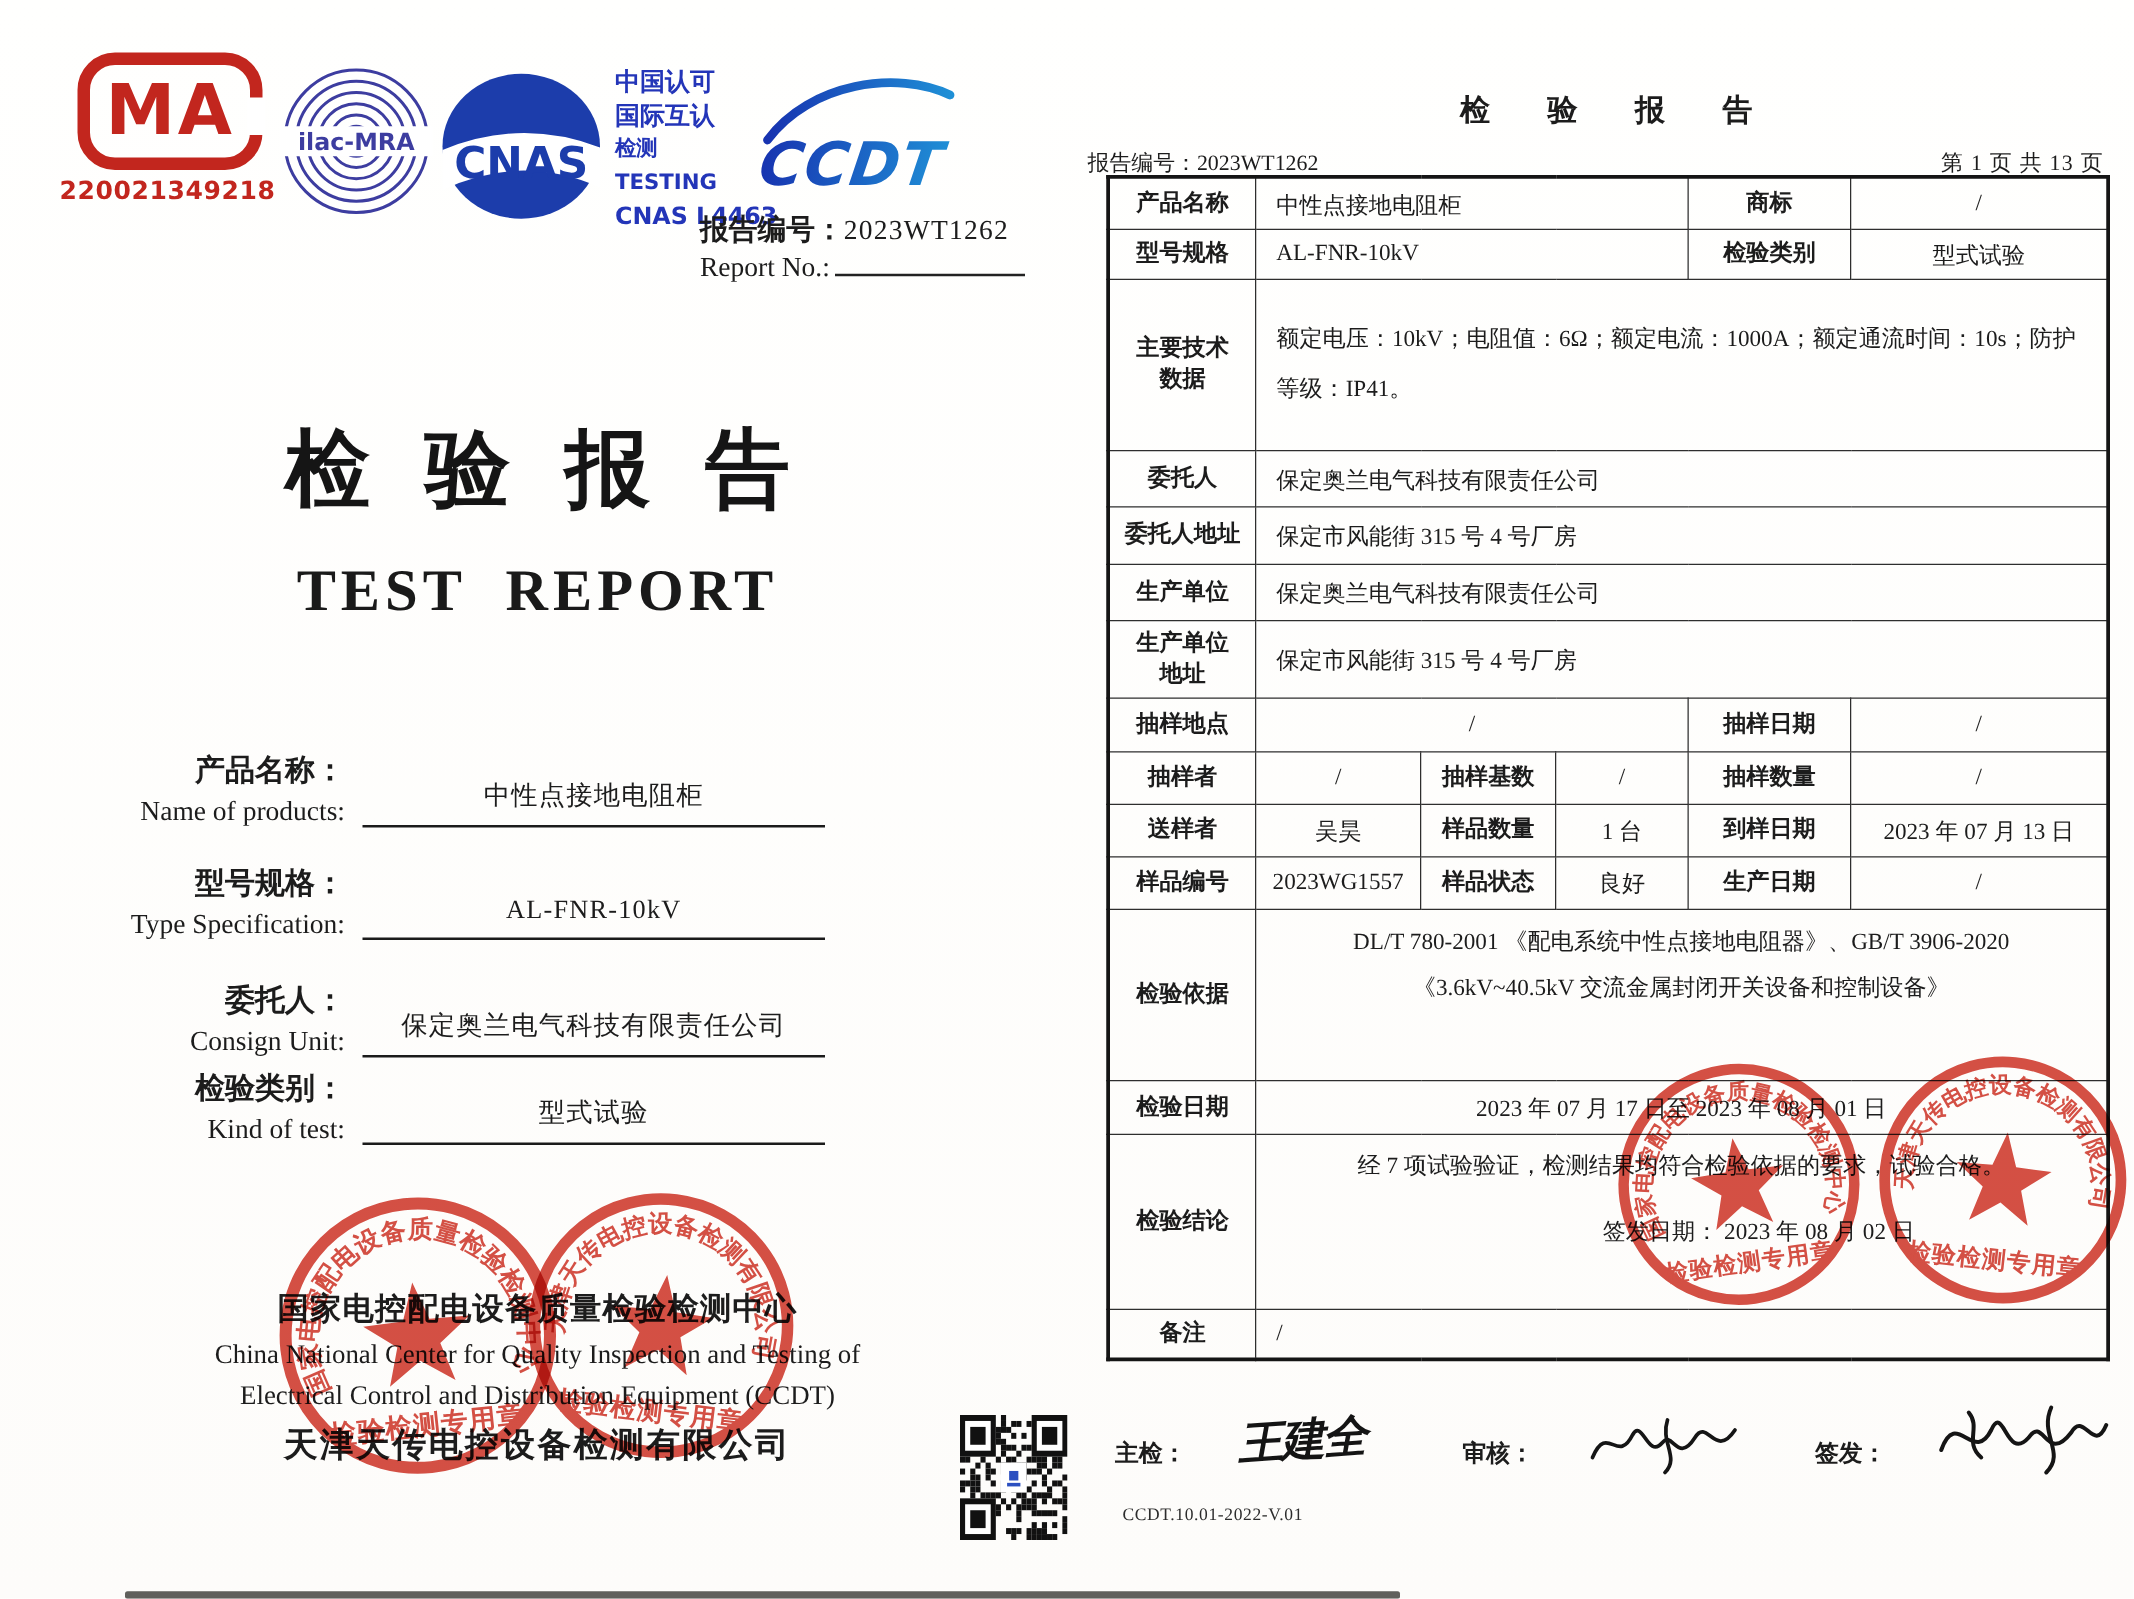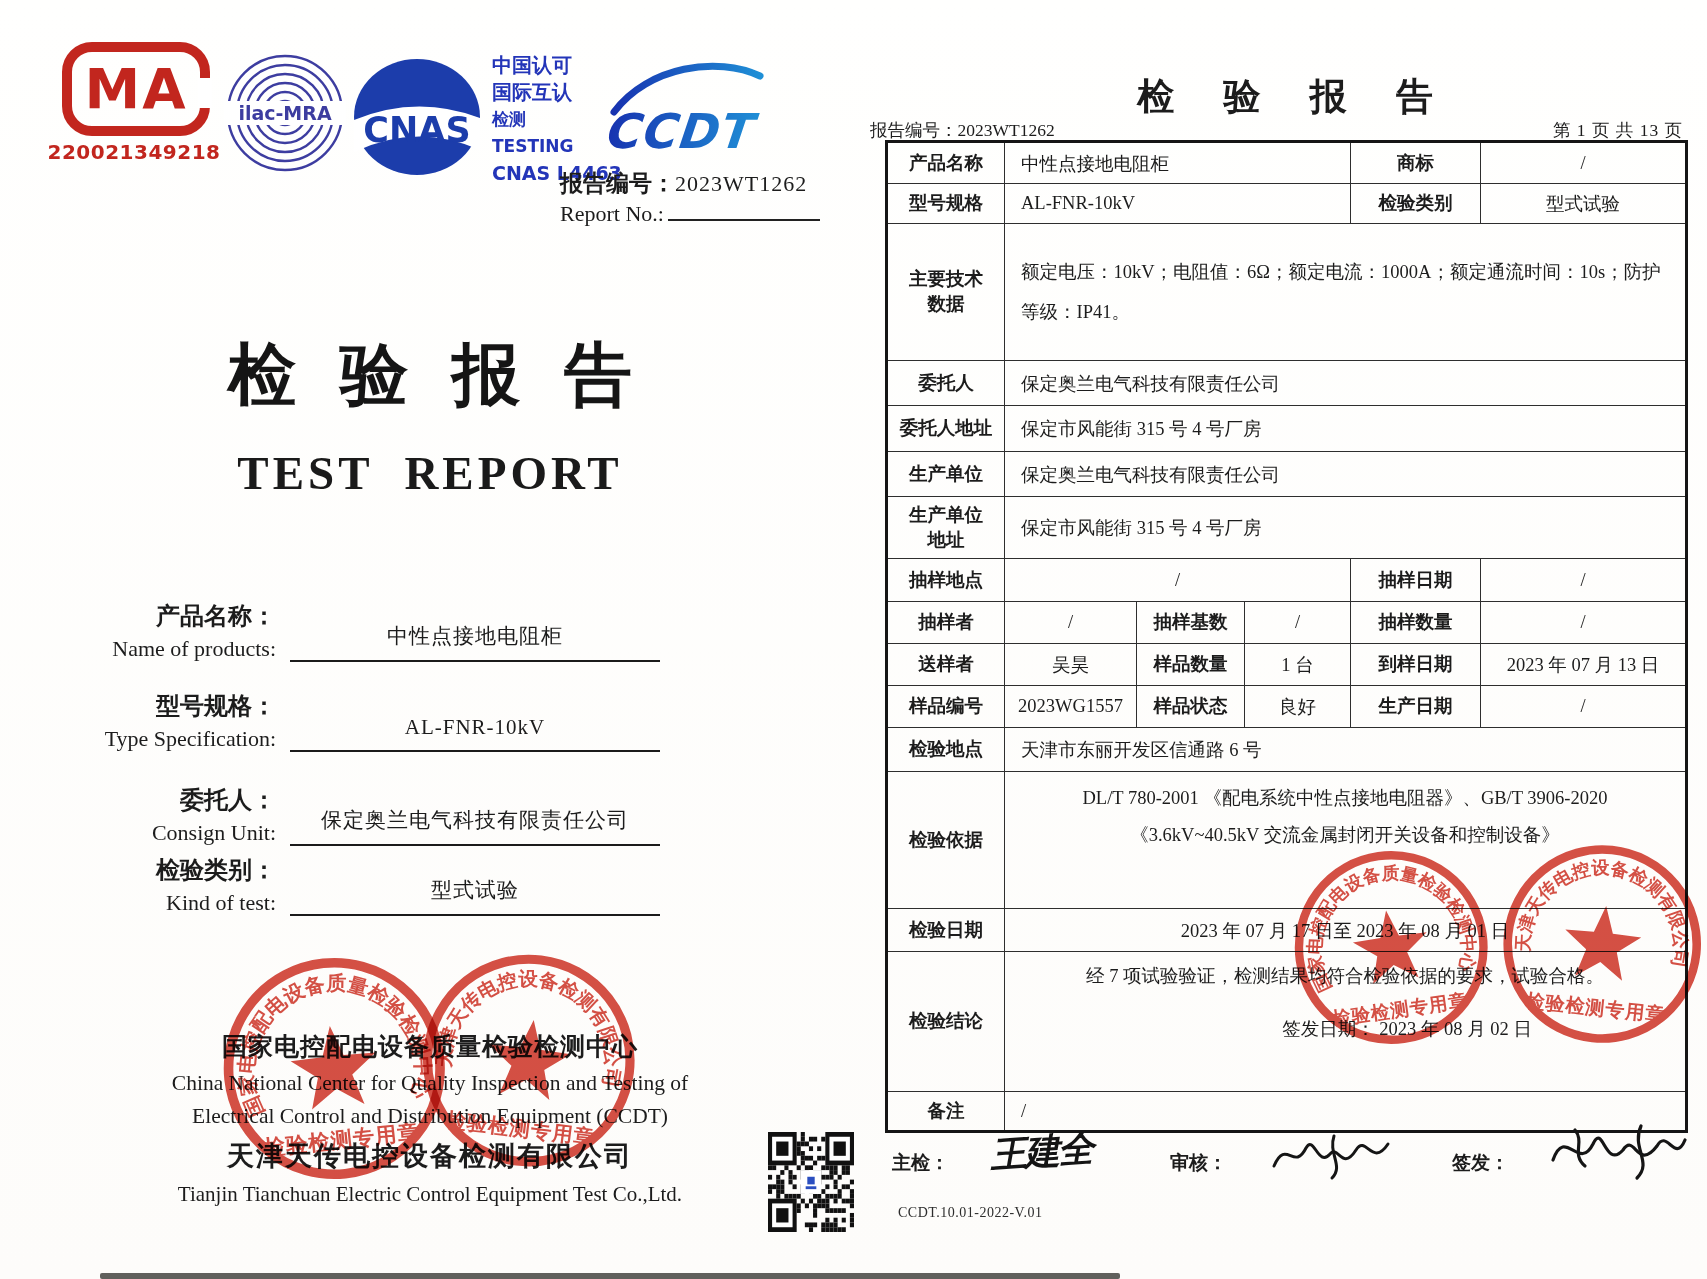--- a/index.html
+++ b/index.html
@@ -37,21 +37,21 @@
   .lp-value{flex:1;border-bottom:2.5px solid #1b1b1b;display:flex;align-items:flex-end;
     justify-content:center;padding-bottom:10px;font-size:21px;letter-spacing:1px;}
   .org-block{position:absolute;left:0;top:1030px;width:860px;text-align:center;}
   .org-cn1{font-family:"DejaVu Sans",sans-serif;font-weight:900;font-size:25px;letter-spacing:1px;}
   .org-en{font-size:21.5px;margin-top:8px;}
   .org-cn2{font-family:"DejaVu Sans",sans-serif;font-weight:900;font-size:27px;margin-top:9px;letter-spacing:2px;}
   .org-en3{font-size:21px;margin-top:8px;}
 
   
   .rp-title{position:absolute;left:885px;top:72px;width:800px;text-align:center;font-weight:900;
-    font-size:37px;letter-spacing:20px;padding-left:20px;box-sizing:border-box;}
+    font-size:24px;letter-spacing:20px;padding-left:20px;box-sizing:border-box;}
   .rp-no{position:absolute;left:870px;top:118px;font-size:17.5px;}
   .rp-page{position:absolute;right:24px;top:118px;font-size:17.5px;letter-spacing:1px;}
   table.report{position:absolute;left:885px;top:140px;width:800px;border-collapse:collapse;
     table-layout:fixed;border:3px solid #151515;}
   table.report td{border:1.6px solid #2e2e2e;font-size:18.5px;overflow:hidden;}
   td.lbl{font-family:"DejaVu Sans",sans-serif;font-weight:700;font-size:19px;text-align:center;line-height:1.35;}
   td.val{text-align:left;padding-left:16px;padding-right:10px;}
   td.cen{text-align:center;}
   td.tech{line-height:2.15;padding-top:2px;}
   td.basis{vertical-align:top;padding-top:8px;line-height:2.0;}
@@ -160,21 +160,20 @@
         <div class="en">Kind of test:</div>
       </div>
       <div class="lp-value">型式试验</div>
     </div>
 
     <div class="org-block">
       <div class="org-cn1">国家电控配电设备质量检验检测中心</div>
       <div class="org-en">China National Center for Quality Inspection and Testing of</div>
       <div class="org-en">Electrical Control and Distribution Equipment (CCDT)</div>
       <div class="org-cn2">天津天传电控设备检测有限公司</div>
-      <div class="org-en3">Tianjin Tianchuan Electric Control Equipment Test Co.,Ltd.</div>
     </div>
 
     <div class="stamp" style="left:217px;top:951px;transform:rotate(-6deg);"><svg viewBox="-110 -110 220 220" width="235" height="235">
           <circle r="99" fill="none" stroke="#cf372b" stroke-width="9"></circle>
           <path id="arc0" d="M -55 55 A 76 76 0 1 1 55 55" fill="none"></path>
           <text fill="#cf372b" font-size="19" font-weight="700"><textPath href="#arc0" startOffset="50%" text-anchor="middle">国家电控配电设备质量检验检测中心</textPath></text>
           <polygon points="0,-42 9.99,-13.75 39.95,-12.98 16.17,5.25 24.69,33.98 0,17 -24.69,33.98 -16.17,5.25 -39.95,-12.98 -9.99,-13.75" fill="#cf372b" transform="translate(0,2)"></polygon>
           <text x="0" y="74" text-anchor="middle" fill="#cf372b" font-size="20" font-weight="800" letter-spacing="1">检验检测专用章</text>
         </svg></div>
     <div class="stamp" style="left:416px;top:948px;transform:rotate(7deg);"><svg viewBox="-110 -110 220 220" width="225" height="225">
@@ -414,24 +413,20 @@
           <td colspan="1" class="cen">2023 年 07 月 13 日</td>
         </tr>
         <tr style="height: 42px;">
           <td colspan="1" class="lbl">样品编号</td>
           <td colspan="1" class="cen">2023WG1557</td>
           <td colspan="1" class="lbl">样品状态</td>
           <td colspan="1" class="cen">良好</td>
           <td colspan="1" class="lbl">生产日期</td>
           <td colspan="1" class="cen">/</td>
         </tr>
-        <tr style="height: 44px;">
-          <td colspan="1" class="lbl">检验地点</td>
-          <td colspan="5" class="val">天津市东丽开发区信通路 6 号</td>
-        </tr>
         <tr style="height: 137px;">
           <td colspan="1" class="lbl">检验依据</td>
           <td colspan="5" class="cen basis">
             <div>DL/T 780-2001 《配电系统中性点接地电阻器》、GB/T 3906-2020</div>
             <div>《3.6kV~40.5kV 交流金属封闭开关设备和控制设备》</div>
           </td>
         </tr>
         <tr style="height: 43px;">
           <td colspan="1" class="lbl">检验日期</td>
           <td colspan="5" class="cen">2023 年 07 月 17 日至 2023 年 08 月 01 日</td>

